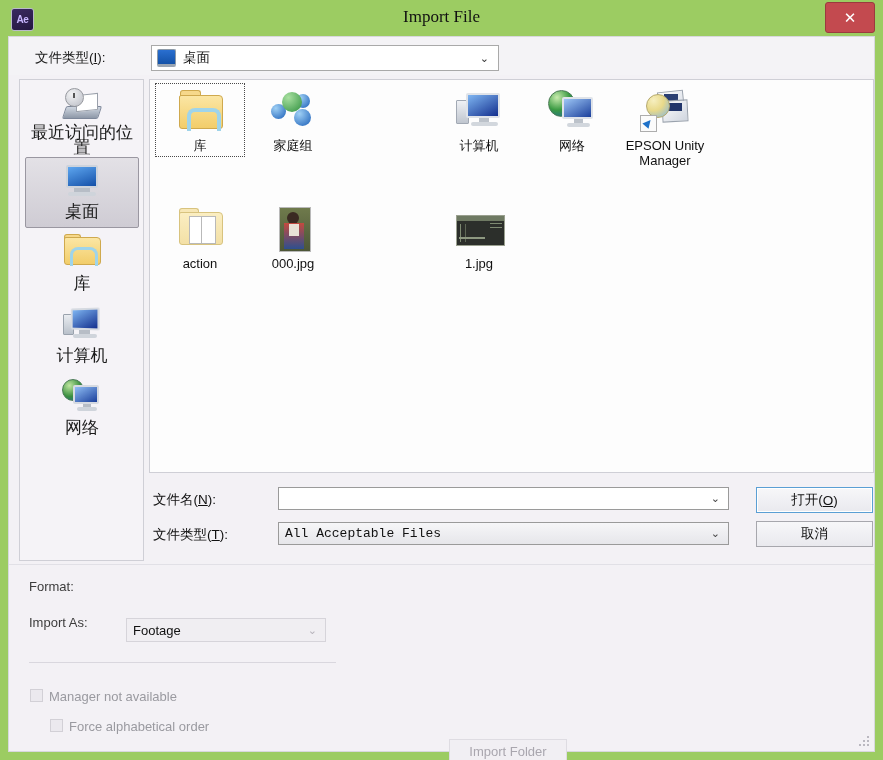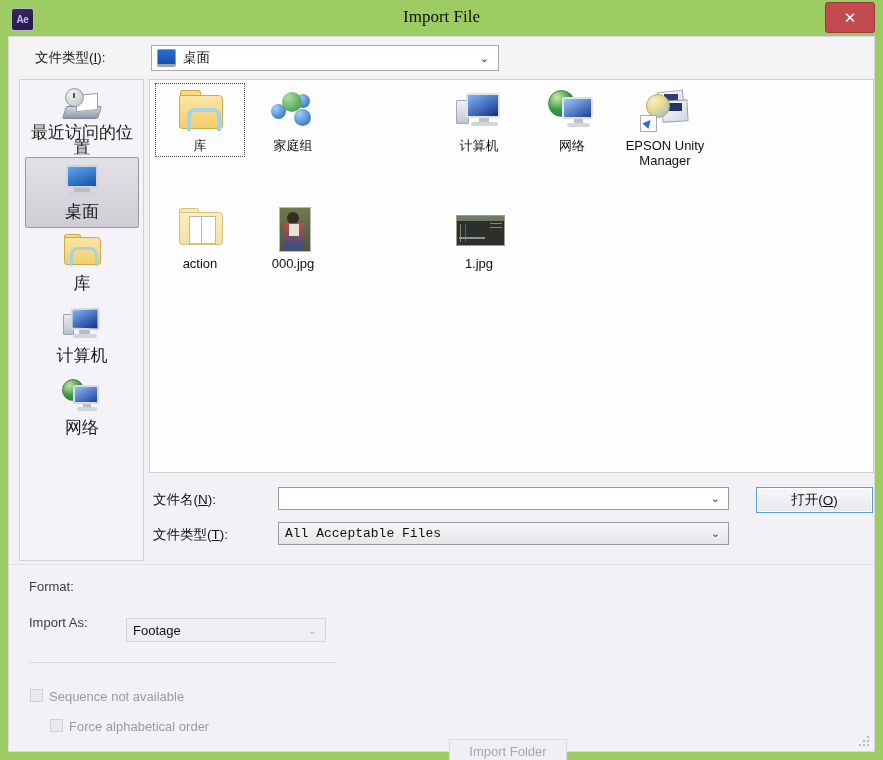--- a/index.html
+++ b/index.html
@@ -589,36 +589,37 @@
     <div class="ftype-combo">
       <span class="combo-val">All Acceptable Files</span>
       <span class="combo-caret">⌄</span>
     </div>
 
     <div class="dlg-btn default" style="top:450px;">
         <span>打开(</span>
         <u>O</u>
         <span>)</span>
       </div>
+    <div class="dlg-btn" style="top:484px;">取消</div>
 
     <div class="section-sep"></div>
     <div class="ae-area">
       <div class="ae-lbl" style="left:20px;top:14px;">Format:</div>
       <div class="ae-lbl" style="left:100px;top:14px;"></div>
 
       <div class="ae-lbl" style="left:20px;top:50px;">Import As:</div>
     </div>
     <div class="importas-combo">
       <span class="combo-val" style="font-family:'Liberation Sans',sans-serif;">Footage</span>
       <span class="combo-caret">⌄</span>
     </div>
     <div class="hr-thin"></div>
 
     <div class="cb" style="left:21px;top:652px;"></div>
-    <div class="ae-lbl dim" style="left:40px;top:652px;">Sequence not available</div>
+    <div class="ae-lbl dim" style="left:40px;top:652px;">Manager not available</div>
 
     <div class="cb" style="left:41px;top:682px;"></div>
     <div class="ae-lbl dim" style="left:60px;top:682px;">Force alphabetical order</div>
 
     <div class="import-folder-btn">Import Folder</div>
 
     <div class="grip">
       <i style="left:9px;top:0;"></i>
       <i style="left:5px;top:4px;"></i>
         <i style="left:9px;top:4px;"></i>

